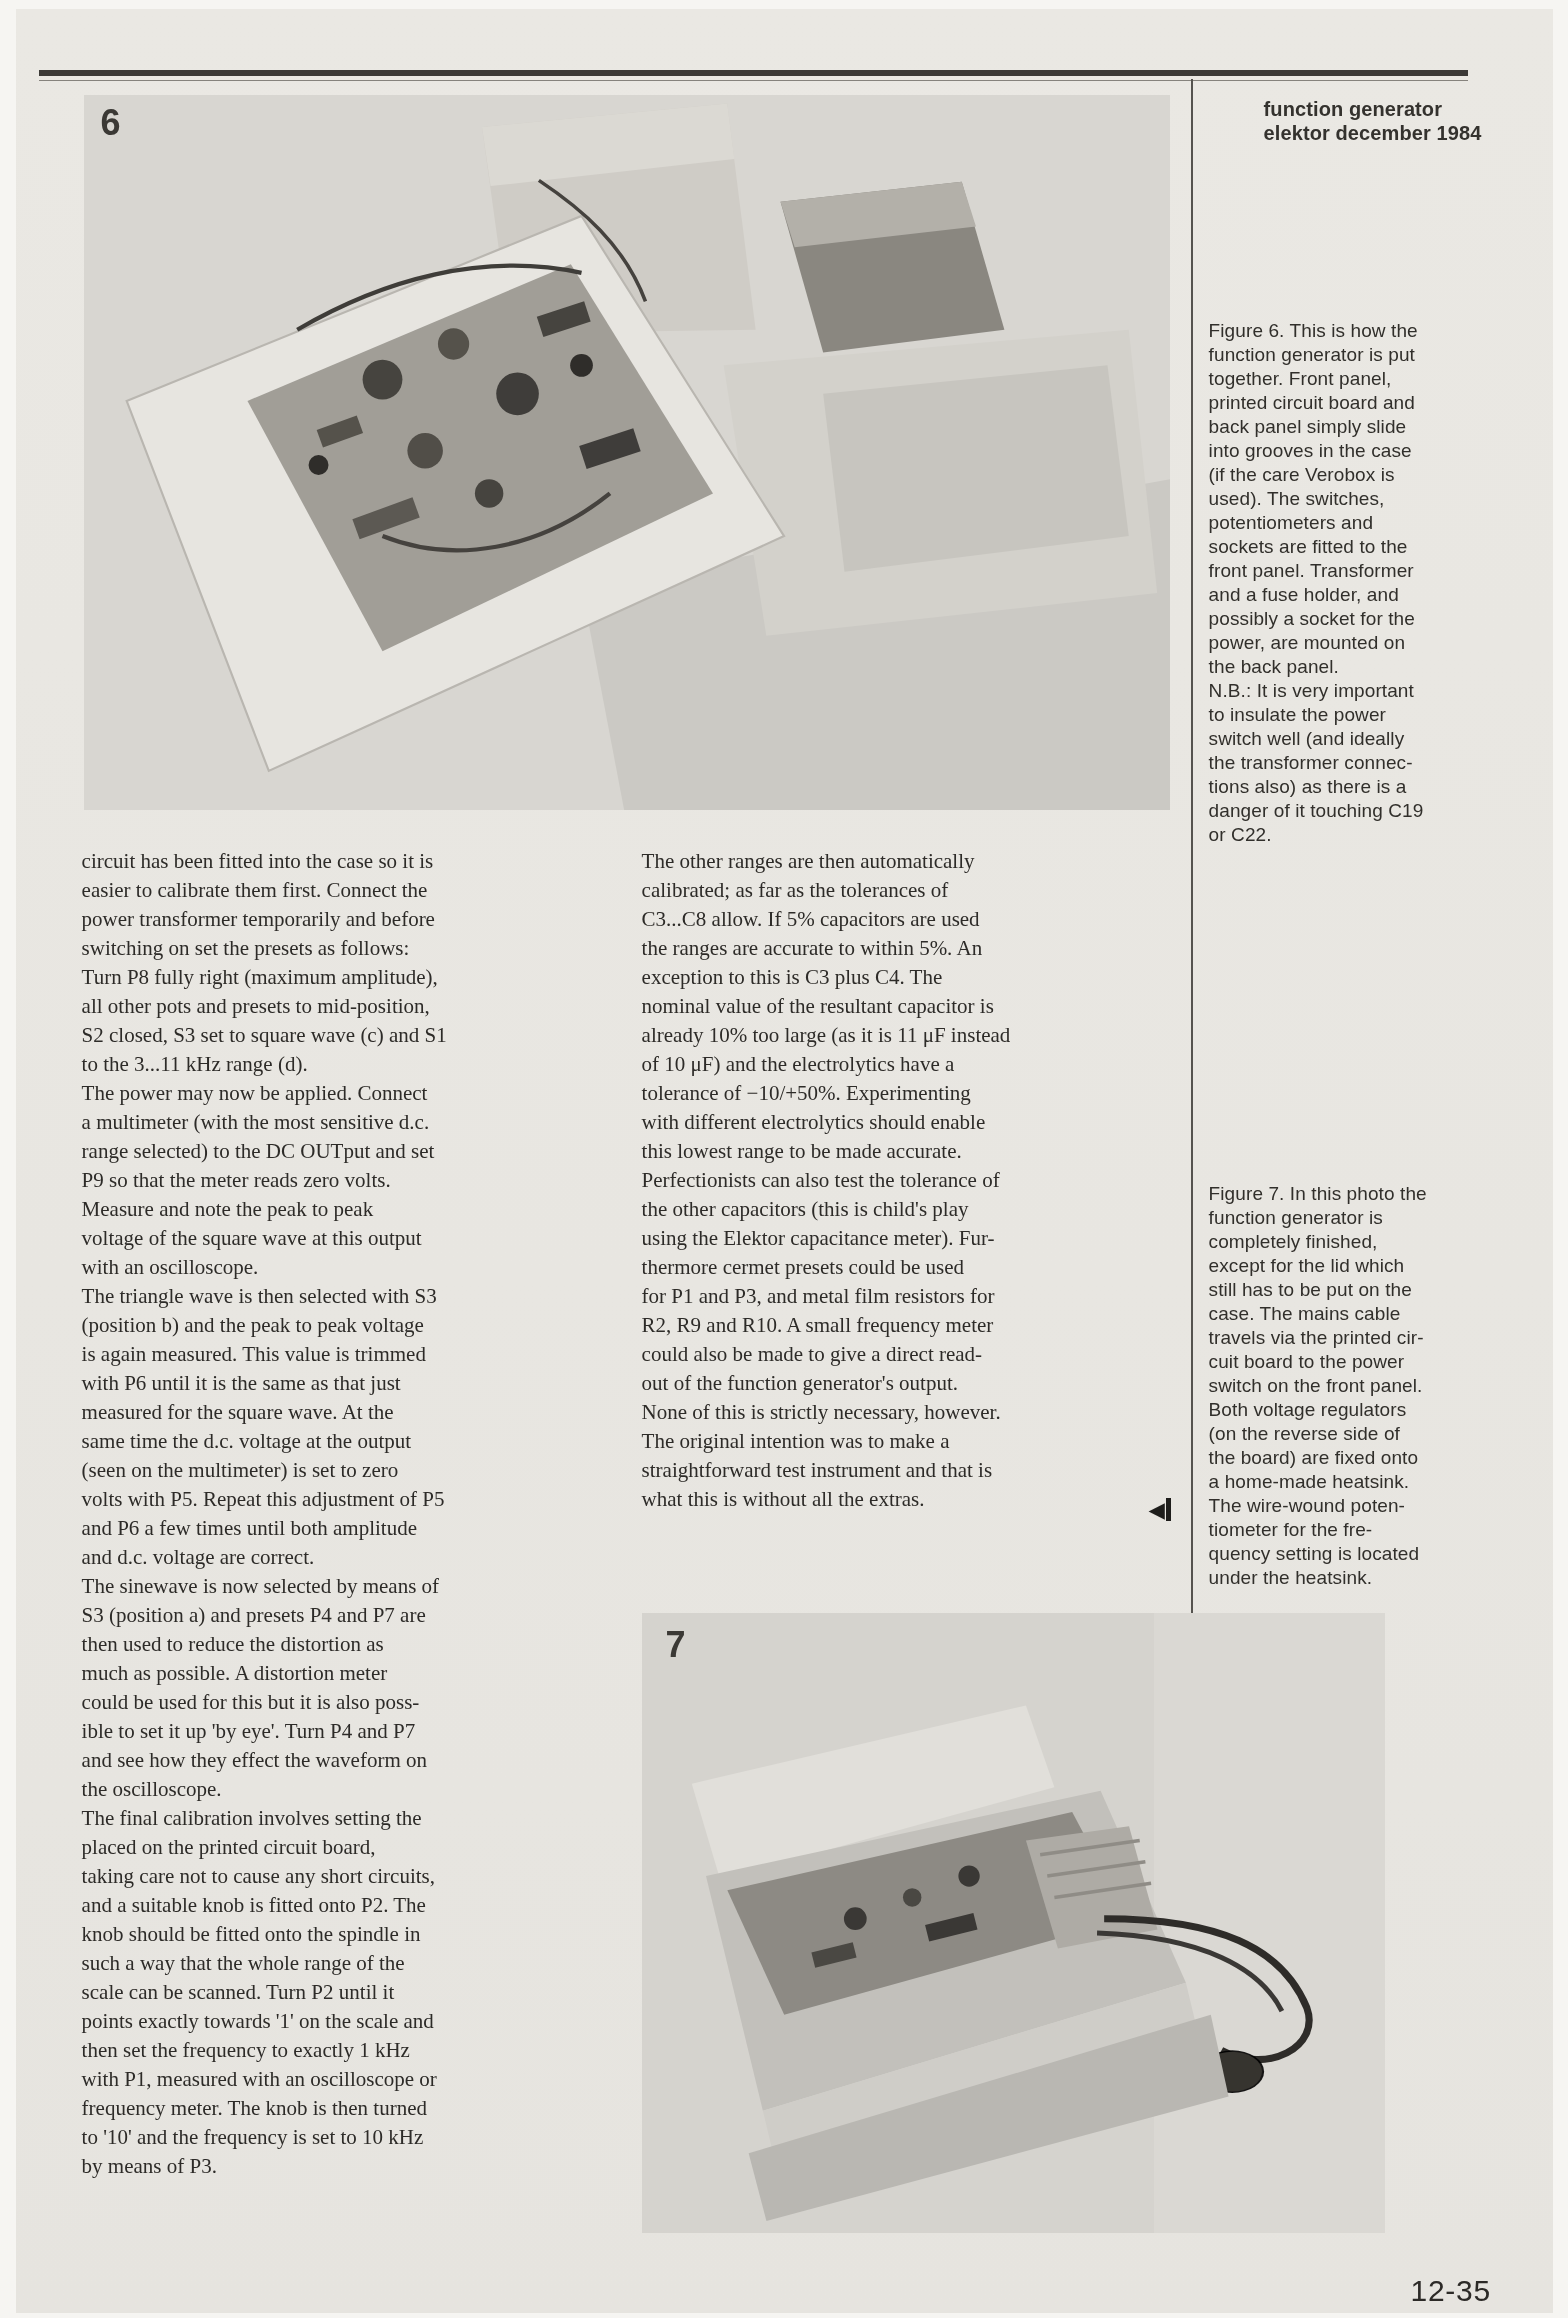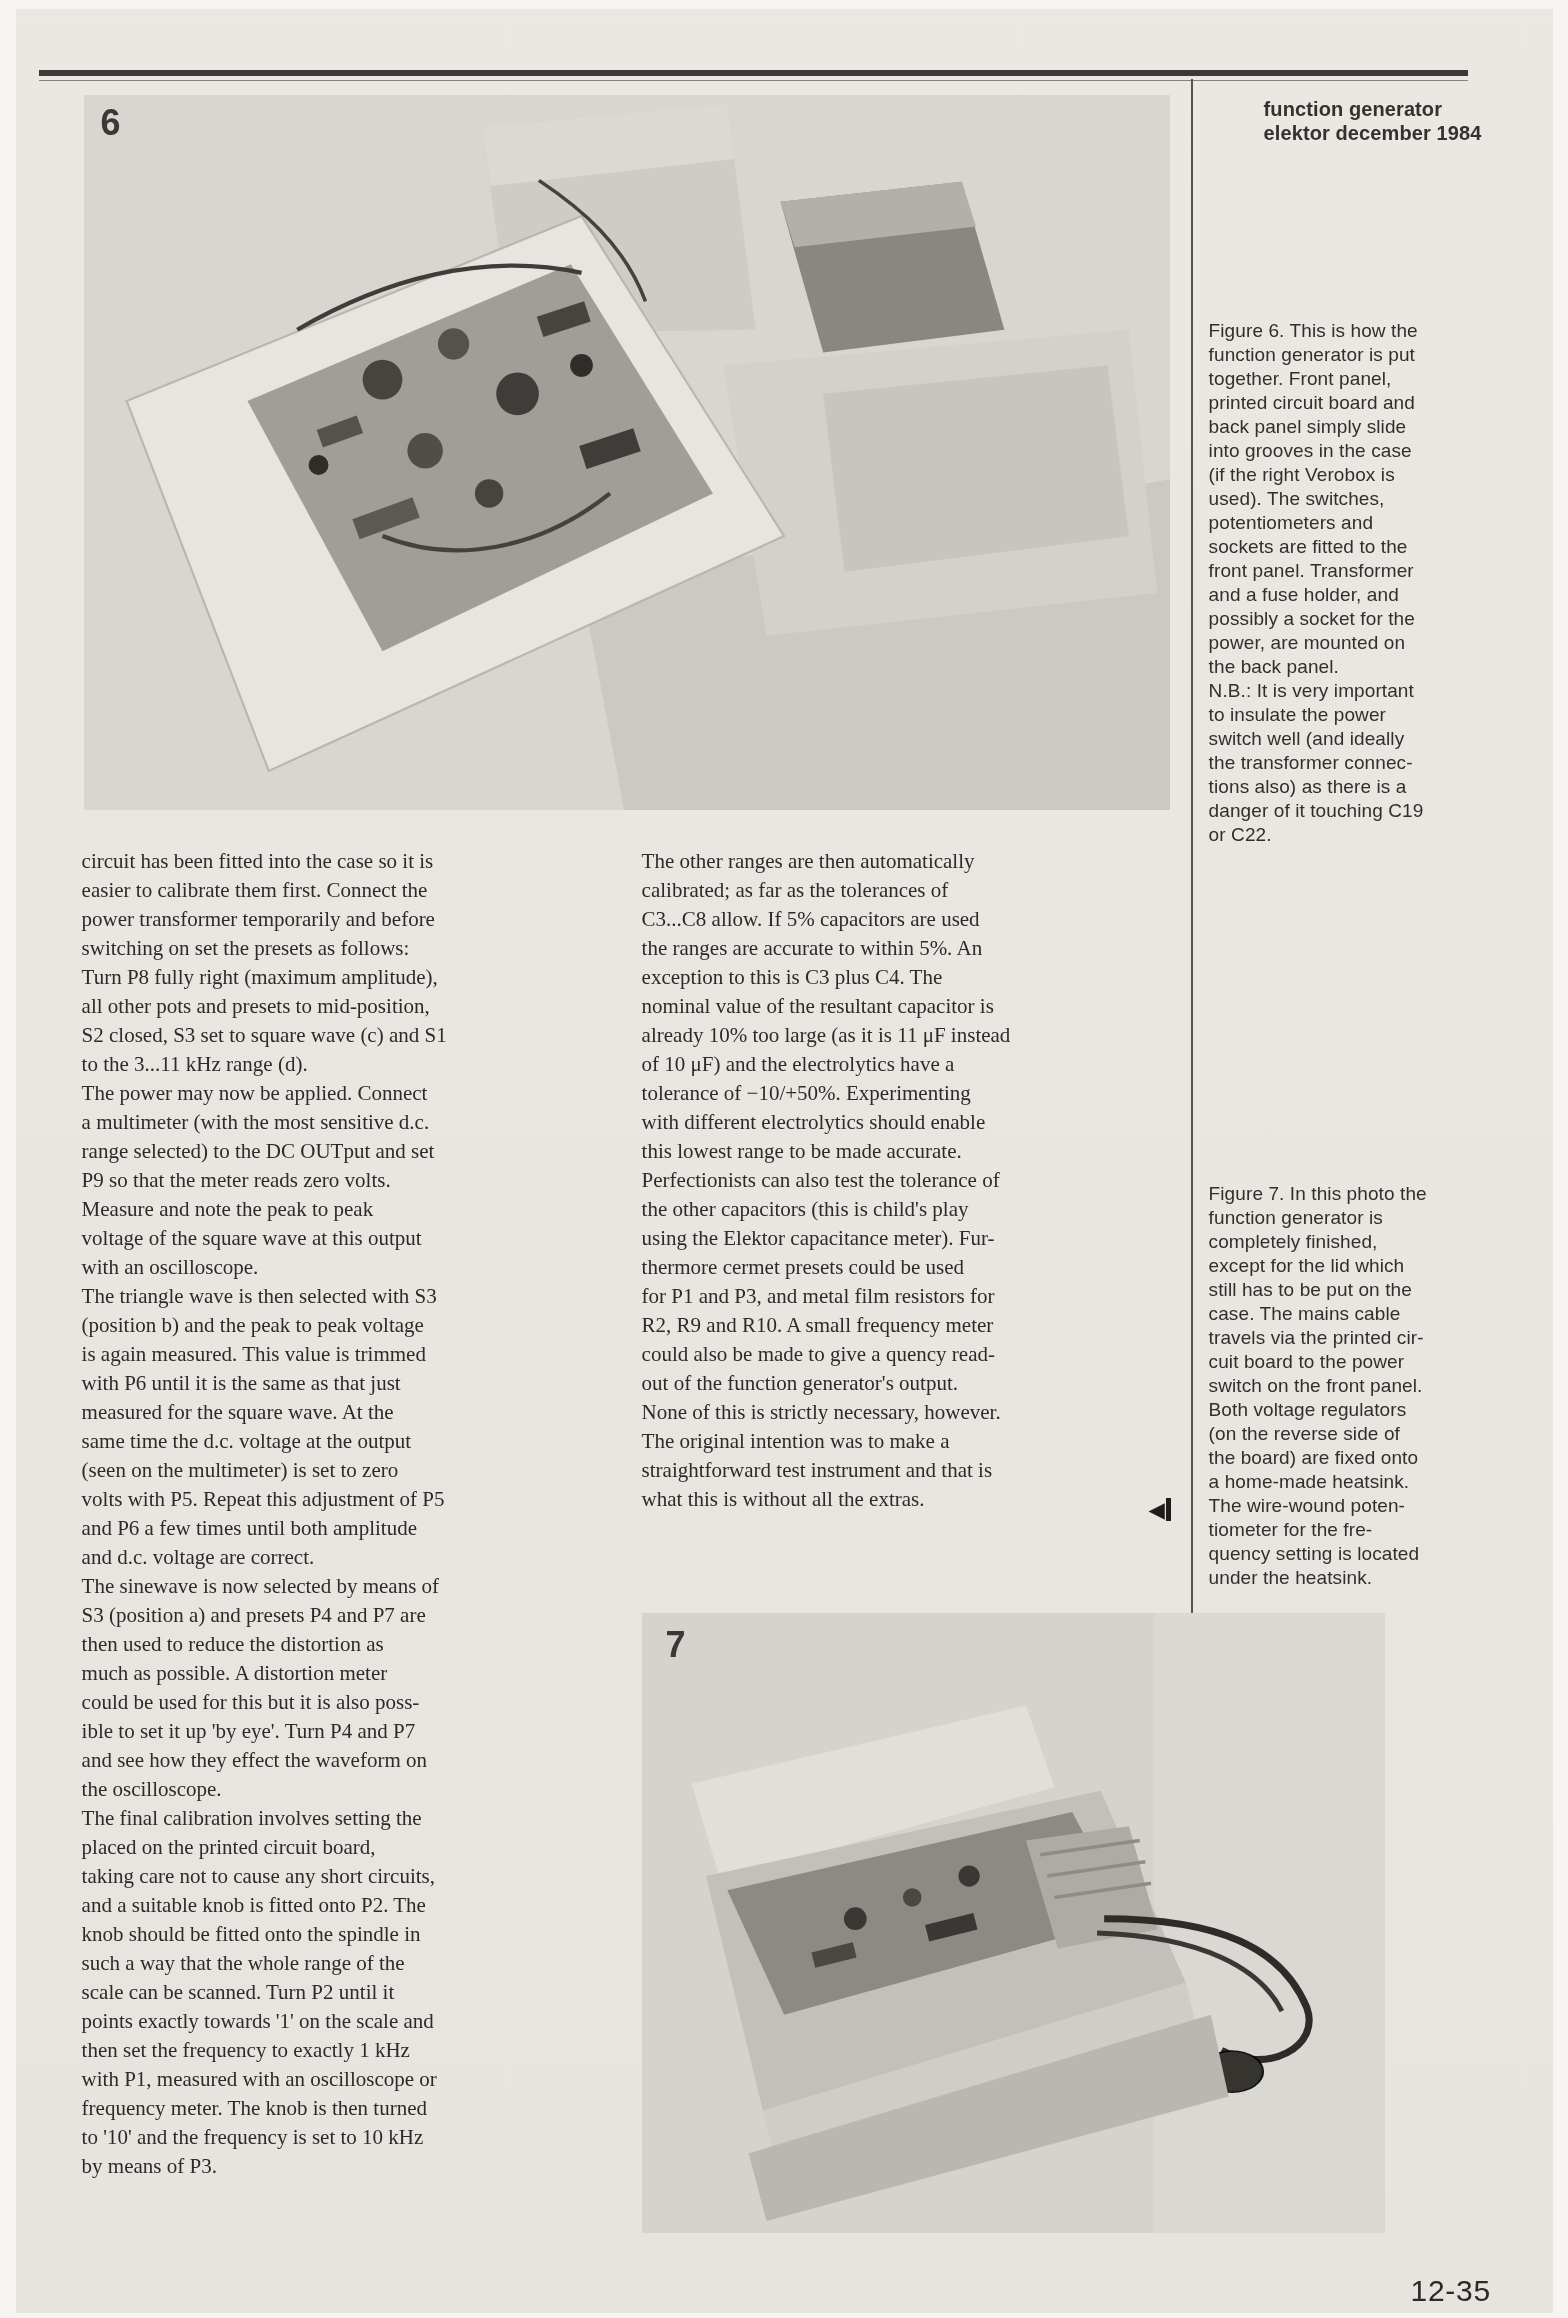--- a/index.html
+++ b/index.html
@@ -105,21 +105,21 @@
     <div>elektor december 1984</div>
   </div>
 
   <div class="caption caption6">
       <div class="tline">Figure 6. This is how the</div>
       <div class="tline">function generator is put</div>
       <div class="tline">together. Front panel,</div>
       <div class="tline">printed circuit board and</div>
       <div class="tline">back panel simply slide</div>
       <div class="tline">into grooves in the case</div>
-      <div class="tline">(if the right Verobox is</div>
+      <div class="tline">(if the care Verobox is</div>
       <div class="tline">used). The switches,</div>
       <div class="tline">potentiometers and</div>
       <div class="tline">sockets are fitted to the</div>
       <div class="tline">front panel. Transformer</div>
       <div class="tline">and a fuse holder, and</div>
       <div class="tline">possibly a socket for the</div>
       <div class="tline">power, are mounted on</div>
       <div class="tline">the back panel.</div>
       <div class="tline">N.B.: It is very important</div>
       <div class="tline">to insulate the power</div>
@@ -208,21 +208,21 @@
       <div class="tline">of 10 μF) and the electrolytics have a</div>
       <div class="tline">tolerance of −10/+50%. Experimenting</div>
       <div class="tline">with different electrolytics should enable</div>
       <div class="tline">this lowest range to be made accurate.</div>
       <div class="tline">Perfectionists can also test the tolerance of</div>
       <div class="tline">the other capacitors (this is child's play</div>
       <div class="tline">using the Elektor capacitance meter). Fur-</div>
       <div class="tline">thermore cermet presets could be used</div>
       <div class="tline">for P1 and P3, and metal film resistors for</div>
       <div class="tline">R2, R9 and R10. A small frequency meter</div>
-      <div class="tline">could also be made to give a quency read-</div>
+      <div class="tline">could also be made to give a direct read-</div>
       <div class="tline">out of the function generator's output.</div>
       <div class="tline">None of this is strictly necessary, however.</div>
       <div class="tline">The original intention was to make a</div>
       <div class="tline">straightforward test instrument and that is</div>
       <div class="tline">what this is without all the extras.</div>
     </div>
   <span class="endmark">◀</span>
 
   <div class="photo photo7">
     <svg viewBox="0 0 1045 872" preserveAspectRatio="none">

